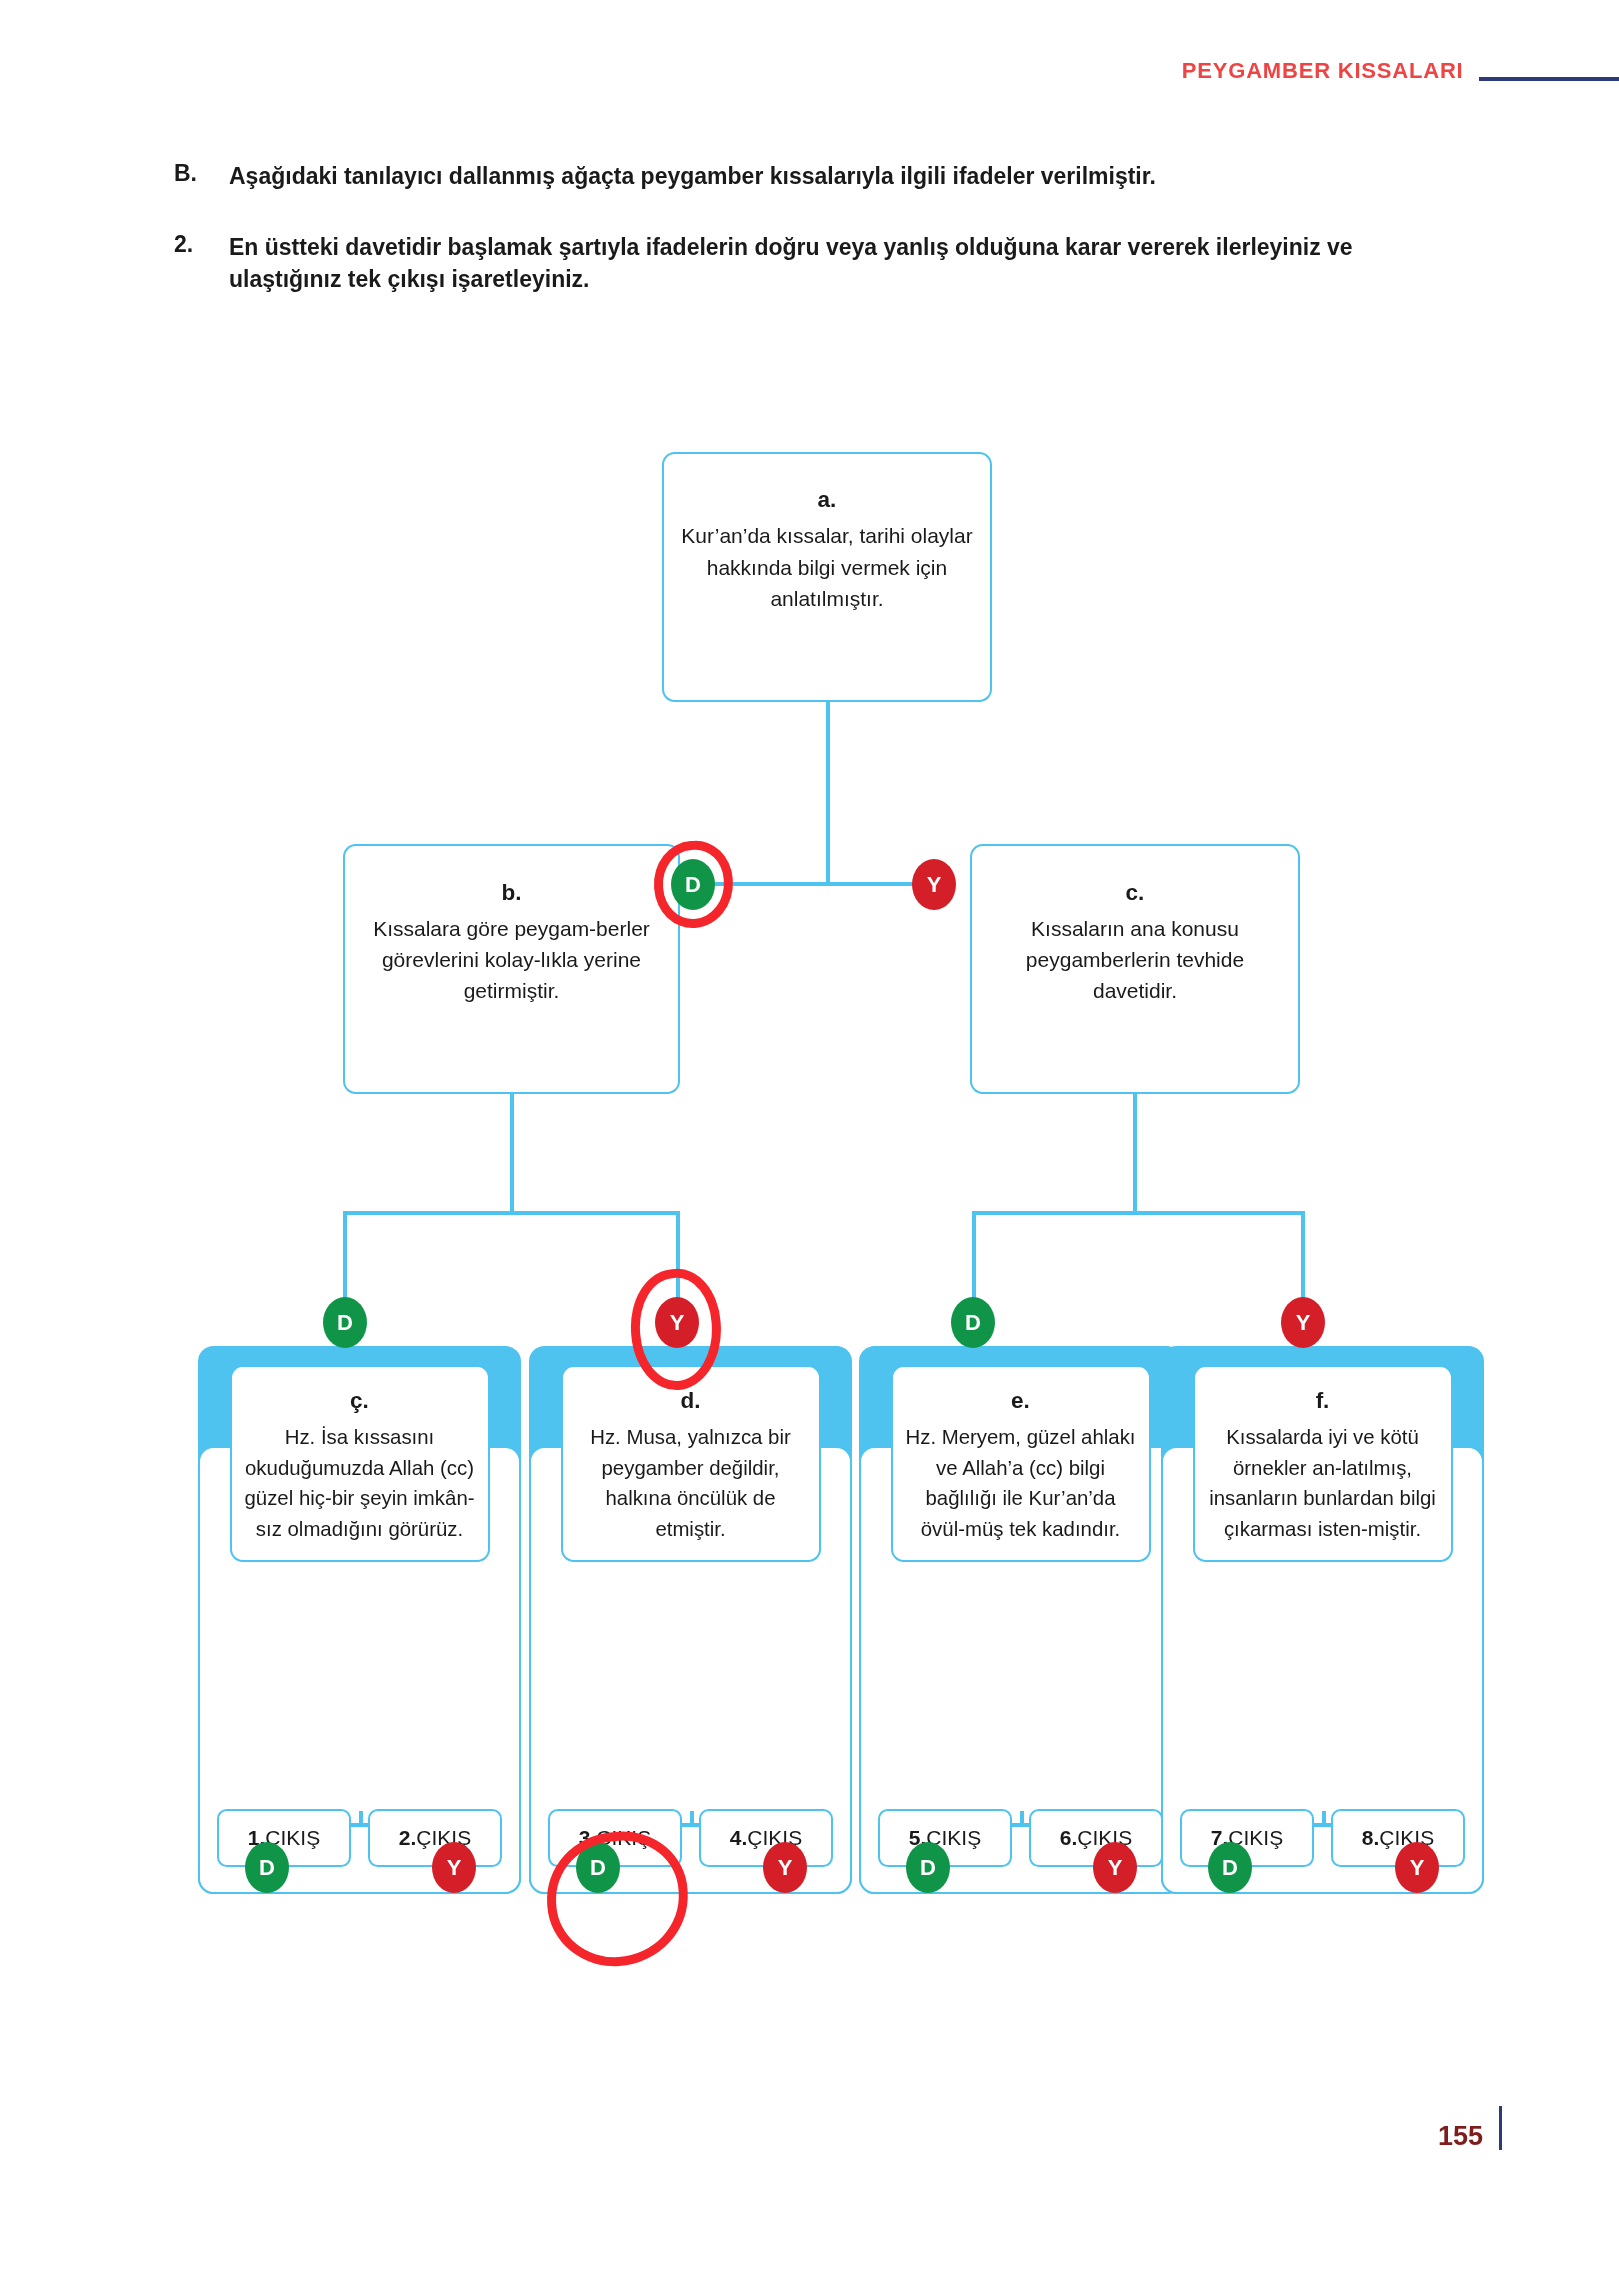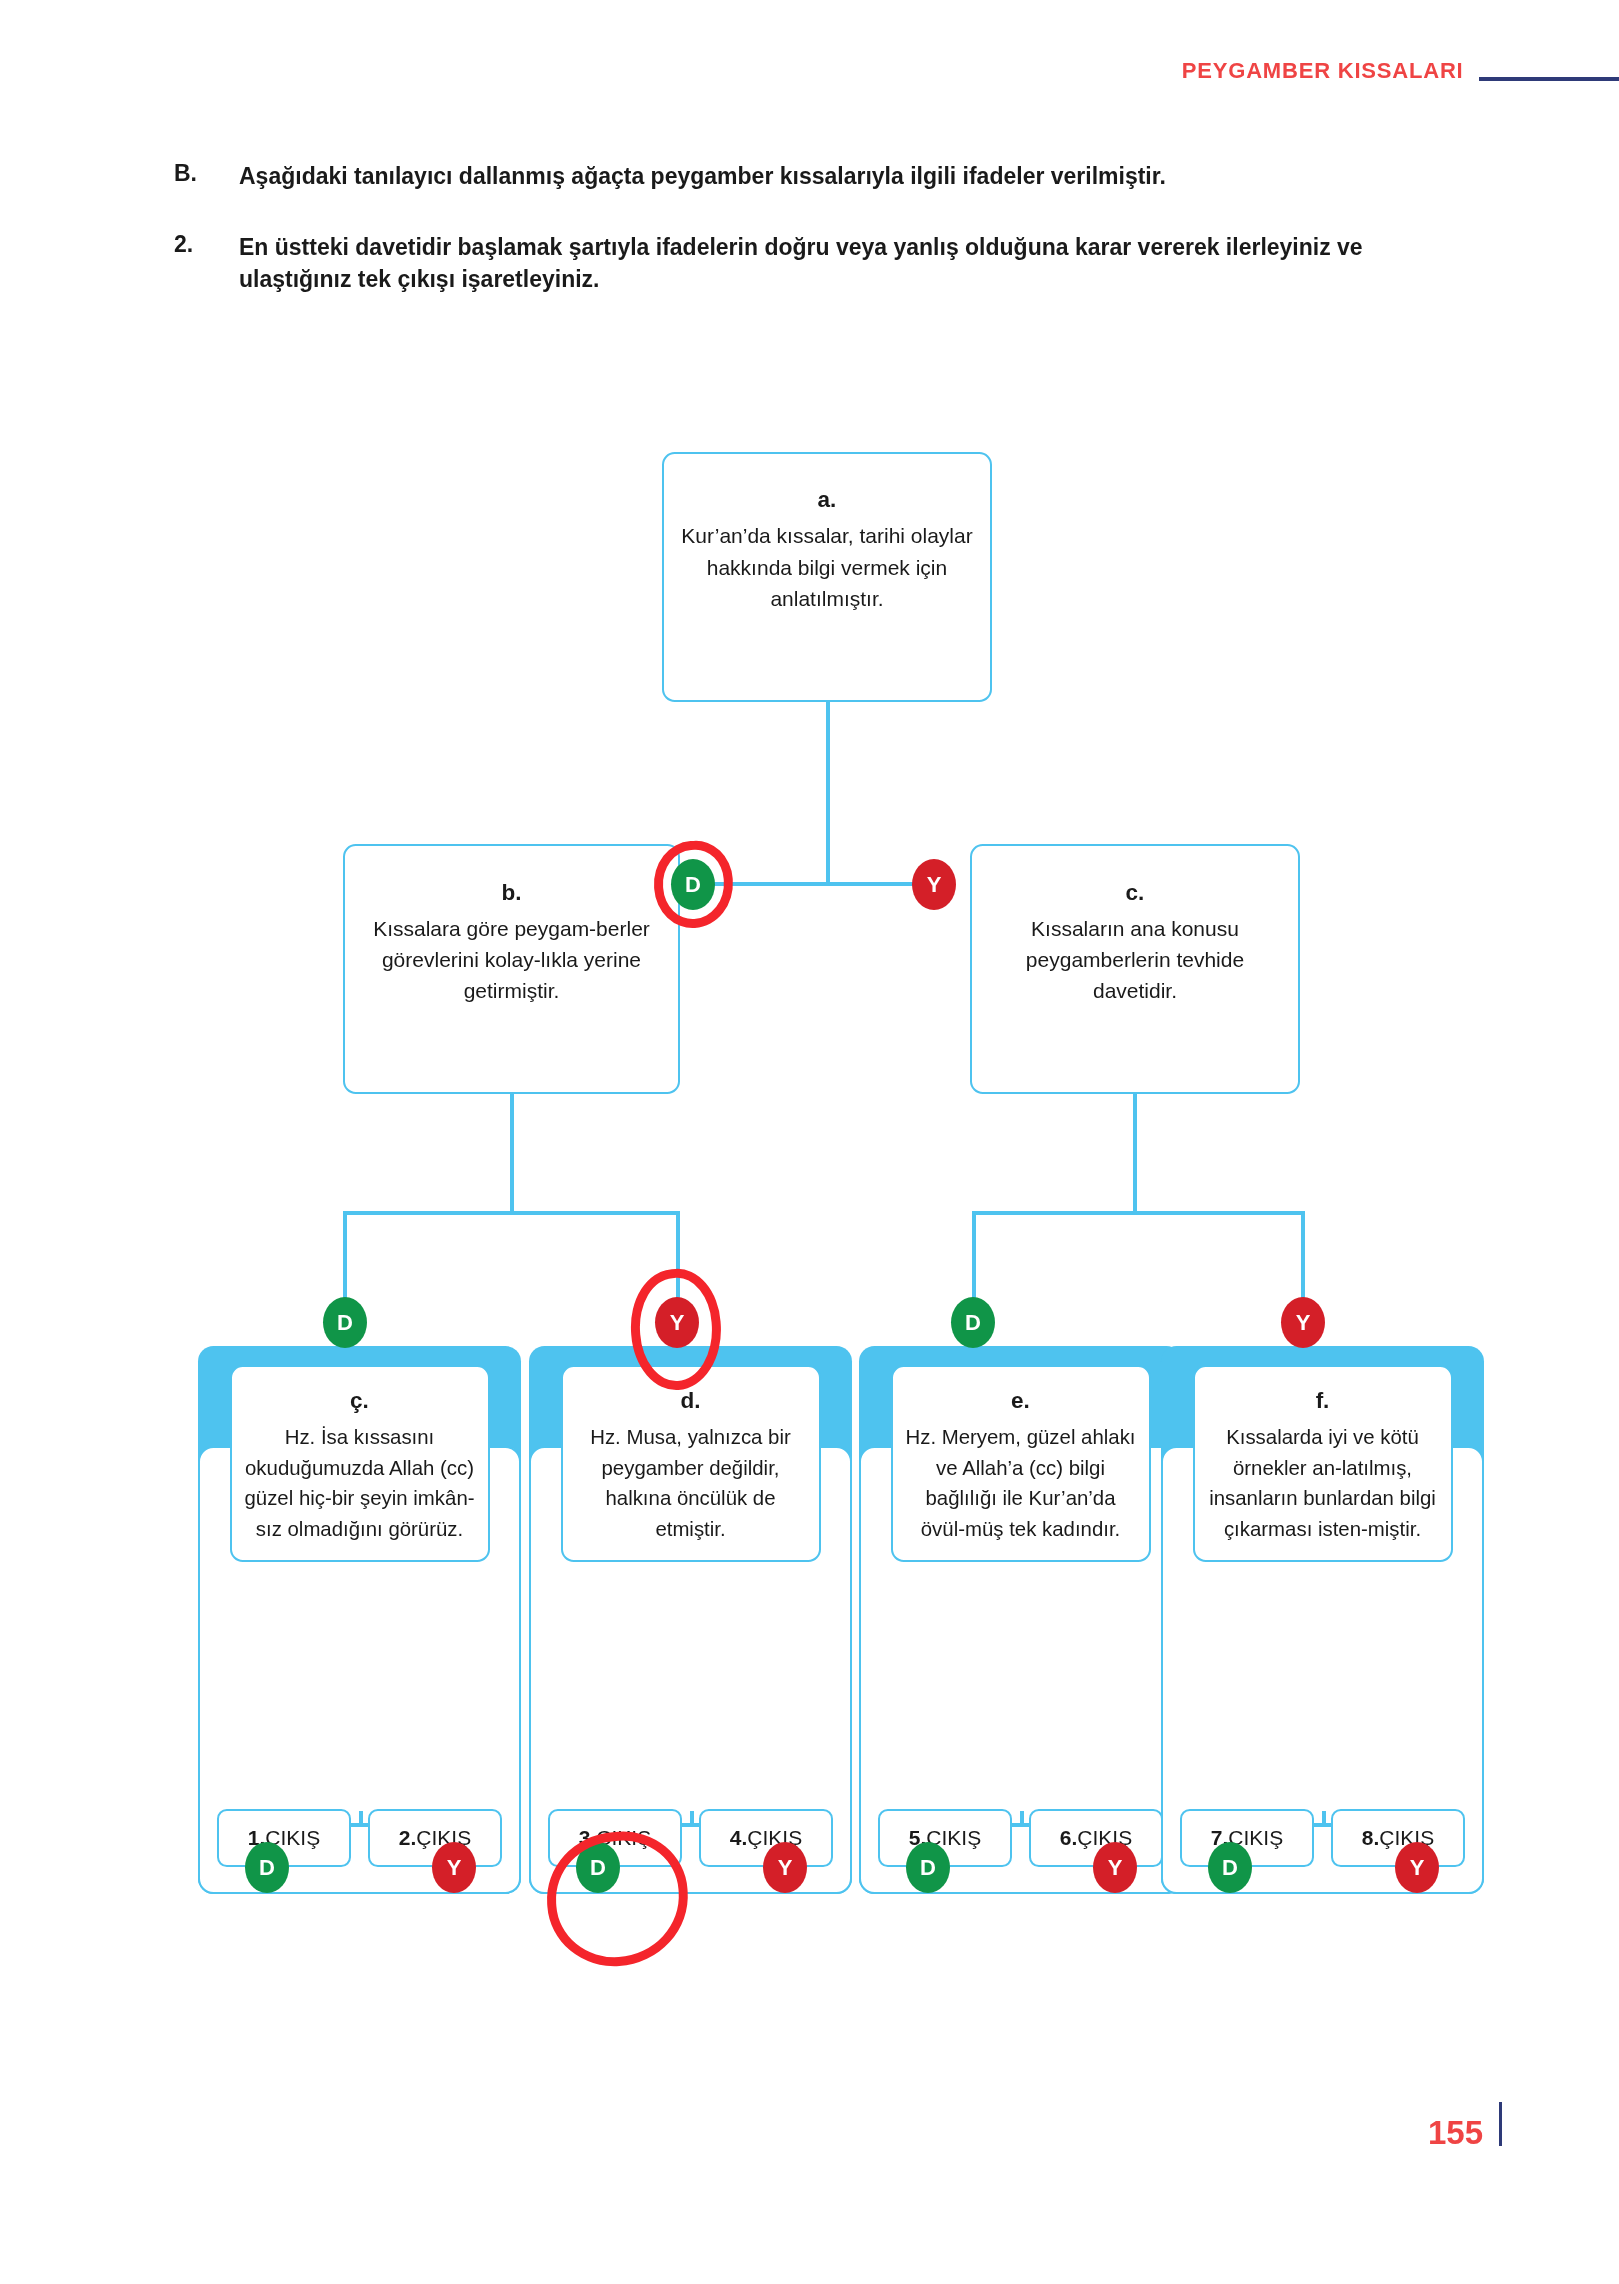--- a/index.html
+++ b/index.html
@@ -28,21 +28,21 @@
 
   
   .instructions { position: absolute; top: 160px; left: 174px; right: 141px; }
   .instr-row { display: flex; margin-bottom: 38px; }
   .instr-marker {
     width: 55px; flex: none;
     font-size: 23px; font-weight: 700; color: #1a1a1a;
   }
   .instr-text {
     font-size: 23px; font-weight: 700; color: #1a1a1a;
-    line-height: 1.42; max-width: 1195px; margin-left: 10px;
+    line-height: 1.42; max-width: 1195px;
   }
 
   
   .tree { position: absolute; top: 422px; left: 0; width: 1620px; height: 1476px; }
 
   .node {
     position: absolute;
     background: #ffffff;
     border: 2.8px solid #4ec3ef;
     border-radius: 12.7px;
@@ -122,21 +122,21 @@
     display: flex; align-items: center; justify-content: center;
     font-size: 21px; color: #1a1a1a;
   }
   .exit-box b { font-weight: 700; }
 
   
   .pagenum {
     position: absolute; right: 118px; bottom: 132px;
     display: flex; align-items: center;
   }
-  .pagenum .num { font-size: 33px; font-weight: 700; color: #ef4444; margin-top: 18px; }
+  .pagenum .num { font-size: 27px; font-weight: 700; color: #7f1d1d; margin-top: 18px; }
   .pagenum .bar { width: 3.5px; height: 44px; background: #2e3a78; margin-left: 15.5px; }
 </style>
 </head>
 <body>
 
 <div class="page">
 
   <div class="header">
     <div class="header-title">PEYGAMBER KISSALARI</div>
     <div class="header-rule"></div>

